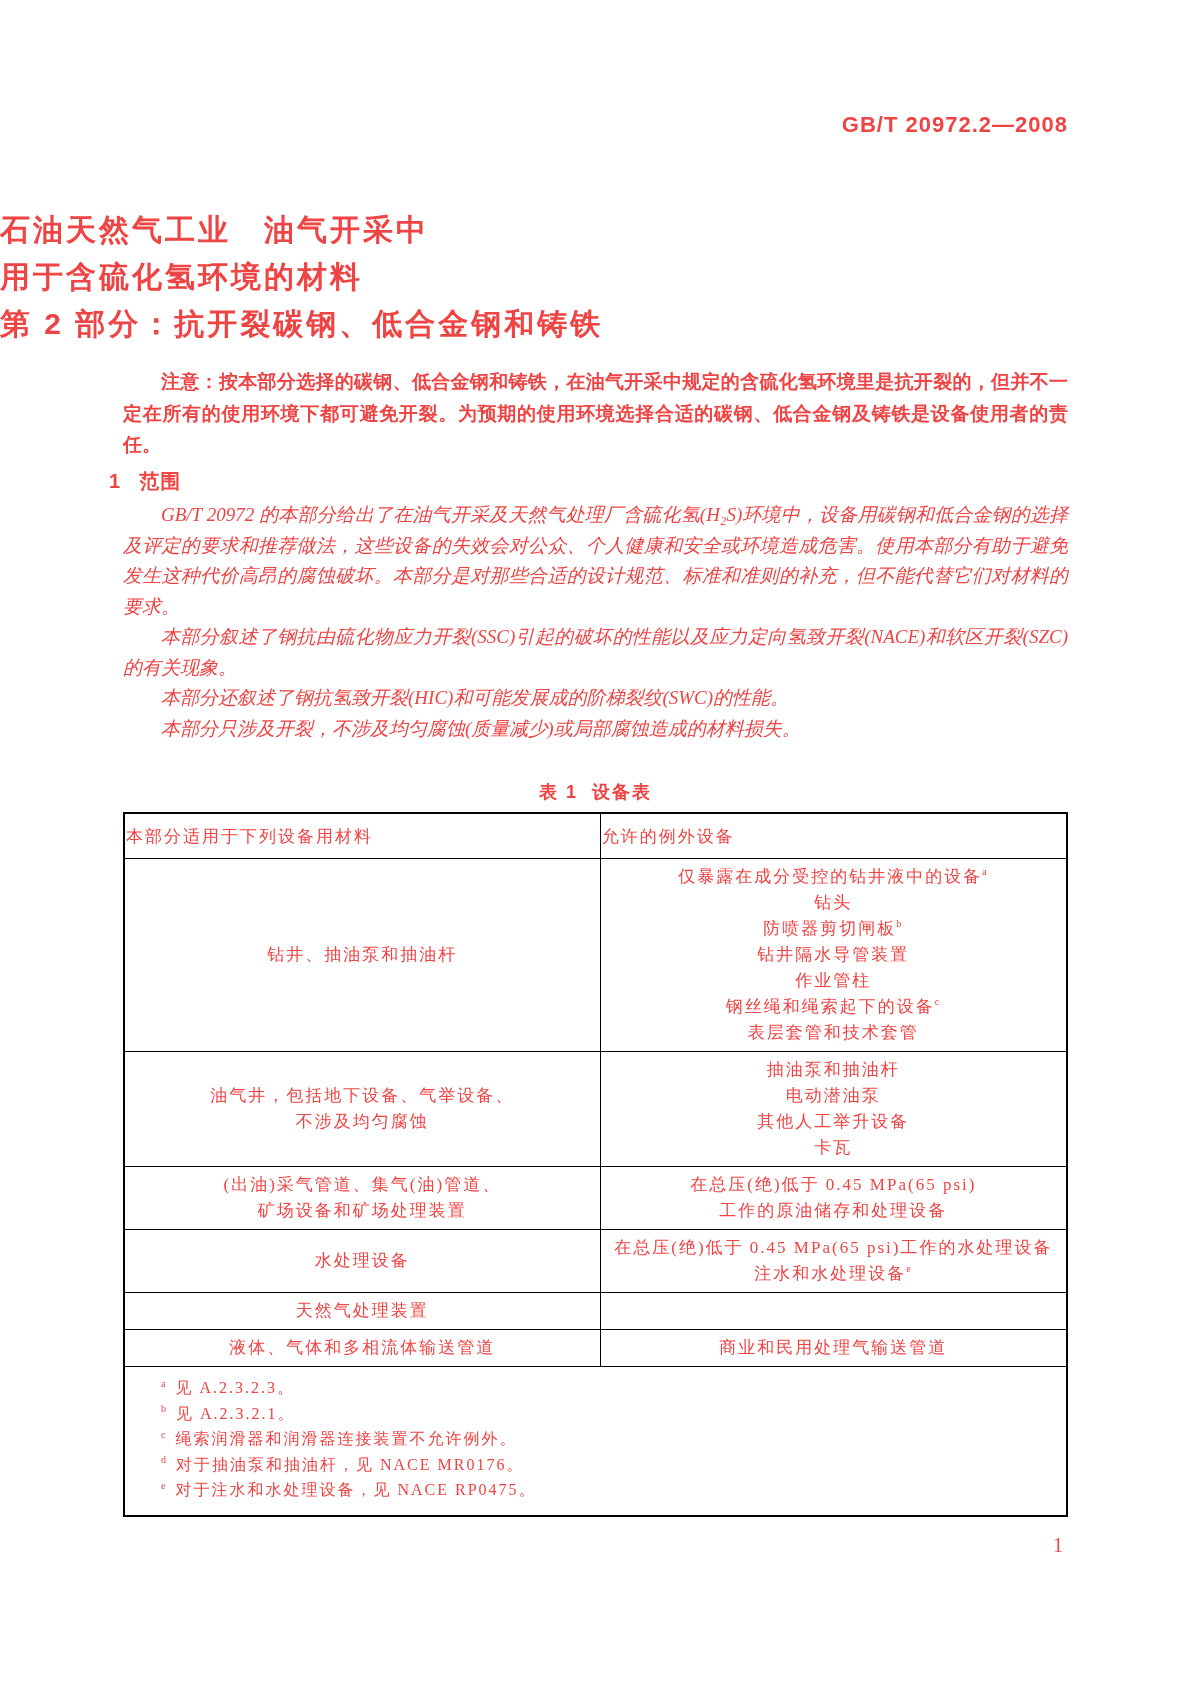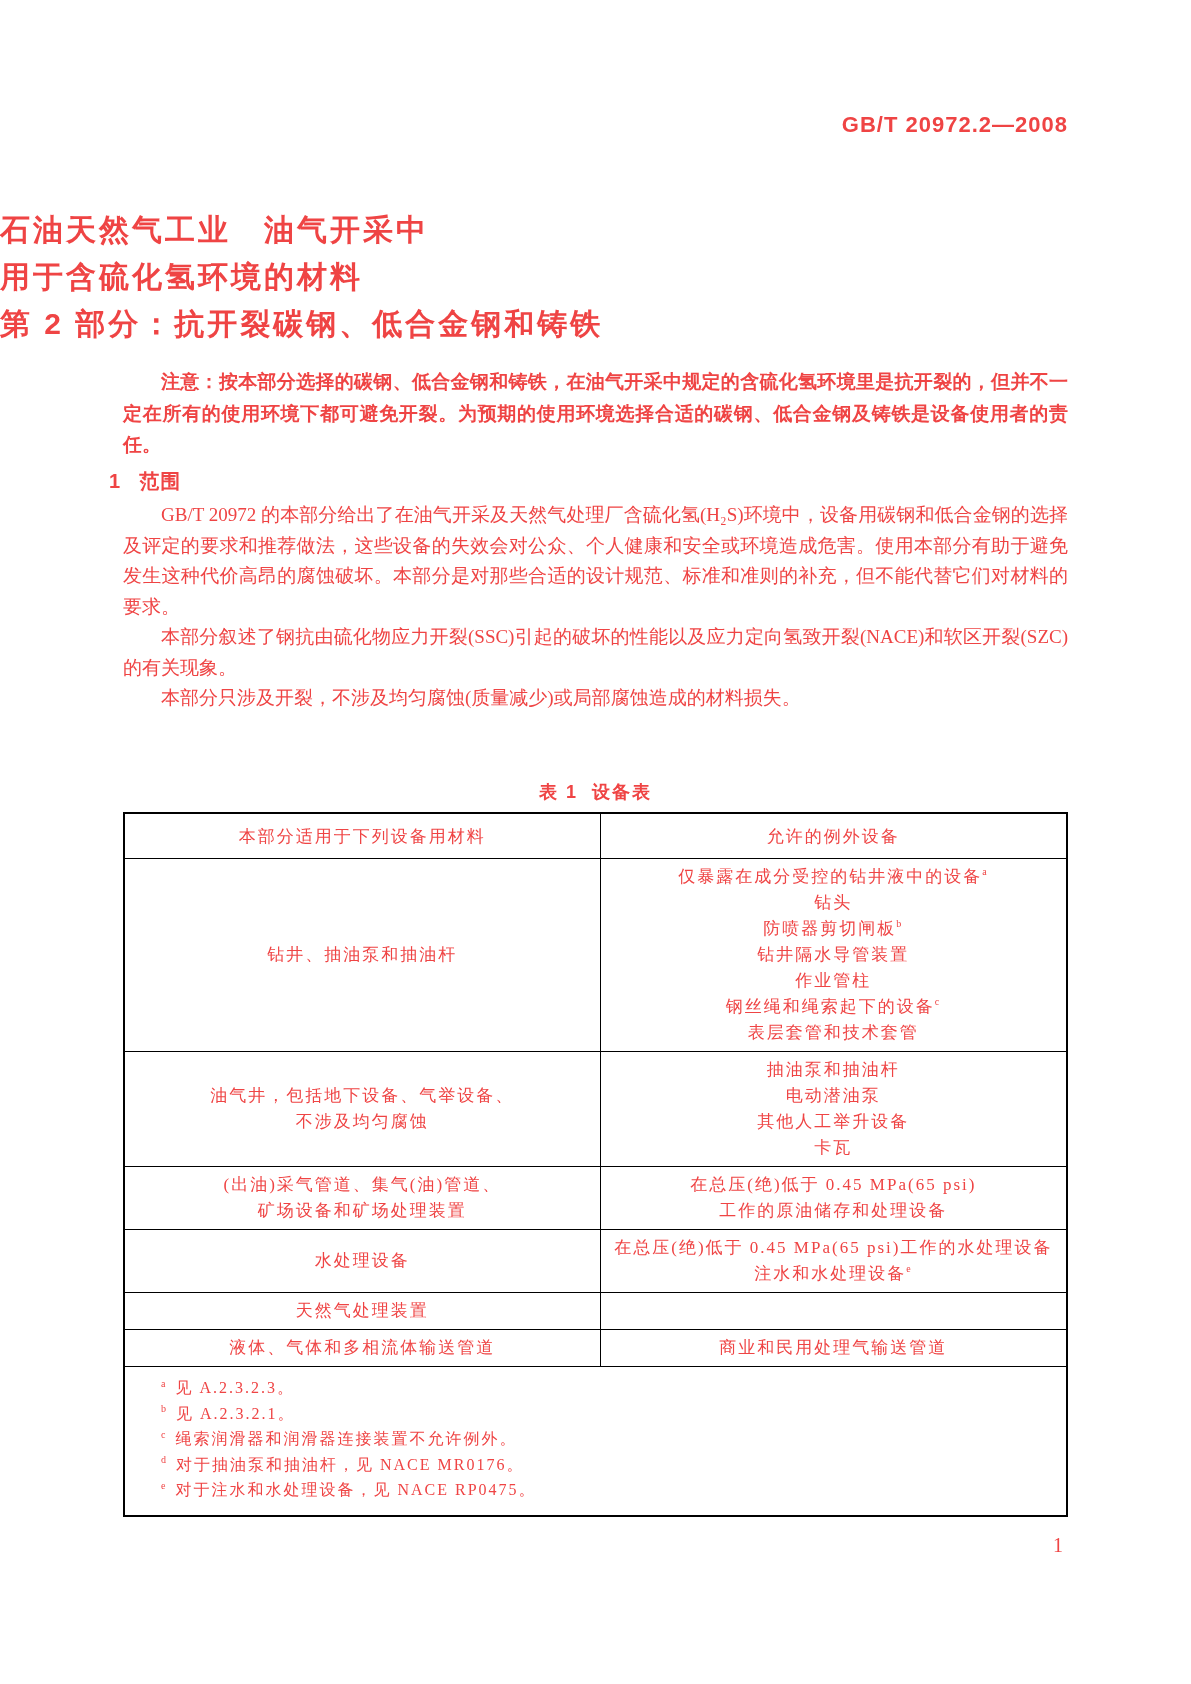--- a/index.html
+++ b/index.html
@@ -26,38 +26,38 @@
     text-align:justify; text-indent:2em;
   }
   .section-heading {
     position:absolute; top:468px; left:109px; width:945px;
     font-family:"Liberation Sans", sans-serif;
     font-weight:bold; font-size:20px; letter-spacing:1px;
   }
   .section-heading .num { margin-right:18px; }
   .paragraphs {
     position:absolute; top:500px; left:123px; width:945px;
-    font-size:19px; line-height:30.5px; text-align:justify;
+    font-size:19px; line-height:30.5px; text-align:justify;font-style:italic;
   }
   .paragraphs p { margin:0; text-indent:2em; }
   .table-caption {
     position:absolute; top:780px; left:0; width:100%;
     text-align:center; font-family:"Liberation Sans", sans-serif;
     font-weight:bold; font-size:18px; letter-spacing:2px;
   }
   .table-caption .cap-gap { display:inline-block; width:14px; }
   .equip-table-wrap { position:absolute; top:812px; left:123px; width:945px; }
   table.equip {
     border-collapse:collapse; width:945px;
     border:2.5px solid #000; font-size:17px;
   }
   table.equip th, table.equip td {
     border:1px solid #000; letter-spacing:2px; font-weight:normal;
   }
-  table.equip th { height:42px; text-align:center; }
+  table.equip th { height:42px; text-align:left; }
   td.cell-left  { width:50.5%; text-align:center; vertical-align:middle; padding:5px 8px; }
   td.cell-right { width:49.5%; text-align:center; vertical-align:middle; padding:5px 8px; }
   .cl { line-height:26px; }
   td.footnotes-cell {
     text-align:left; padding:8px 12px 12px 36px;
     font-size:16px; letter-spacing:1px;
   }
   .fn { line-height:25.5px; }
   .fn sup { margin-right:8px; }
   sup { font-size:10px; vertical-align:super; line-height:0; }
@@ -81,20 +81,21 @@
 
   <div class="notice">注意：按本部分选择的碳钢、低合金钢和铸铁，在油气开采中规定的含硫化氢环境里是抗开裂的，但并不一定在所有的使用环境下都可避免开裂。为预期的使用环境选择合适的碳钢、低合金钢及铸铁是设备使用者的责任。</div>
 
   <div class="section-heading">
     <span class="num">1</span><span>范围</span>
   </div>
 
   <div class="paragraphs">
       <p>GB/T 20972 的本部分给出了在油气开采及天然气处理厂含硫化氢(H₂S)环境中，设备用碳钢和低合金钢的选择及评定的要求和推荐做法，这些设备的失效会对公众、个人健康和安全或环境造成危害。使用本部分有助于避免发生这种代价高昂的腐蚀破坏。本部分是对那些合适的设计规范、标准和准则的补充，但不能代替它们对材料的要求。</p>
       <p>本部分叙述了钢抗由硫化物应力开裂(SSC)引起的破坏的性能以及应力定向氢致开裂(NACE)和软区开裂(SZC)的有关现象。</p>
+      <p>本部分还叙述了钢抗氢致开裂(HIC)和可能发展成的阶梯裂纹(SWC)的性能。</p>
       <p>本部分只涉及开裂，不涉及均匀腐蚀(质量减少)或局部腐蚀造成的材料损失。</p>
     </div>
 
   <div class="table-caption">
     <span>表 1</span><span class="cap-gap"></span><span>设备表</span>
   </div>
 
   <div class="equip-table-wrap">
     <table class="equip">
       <thead>

